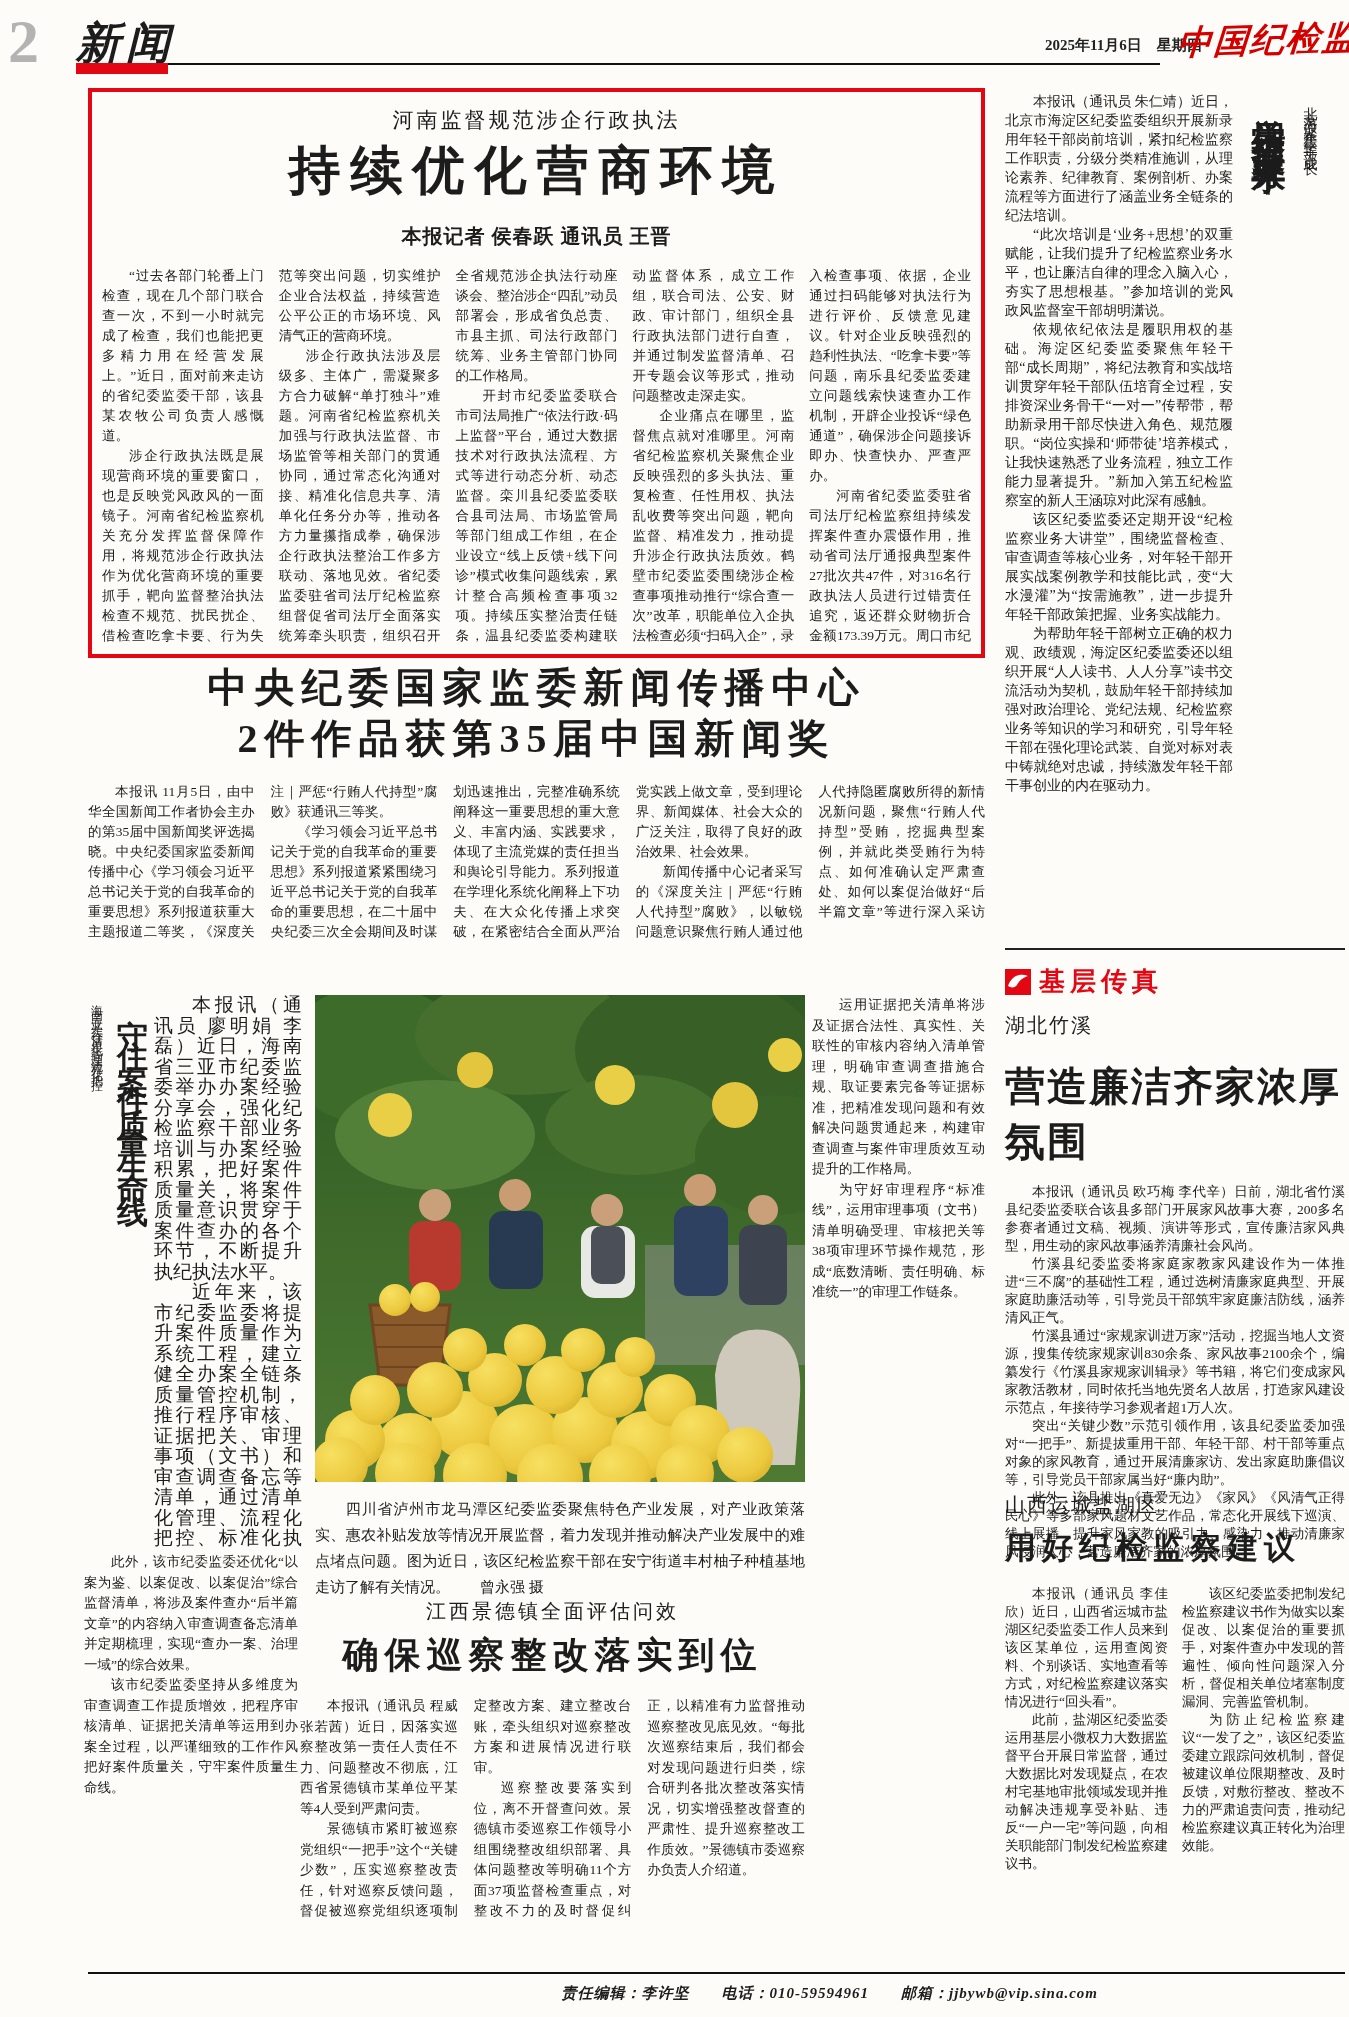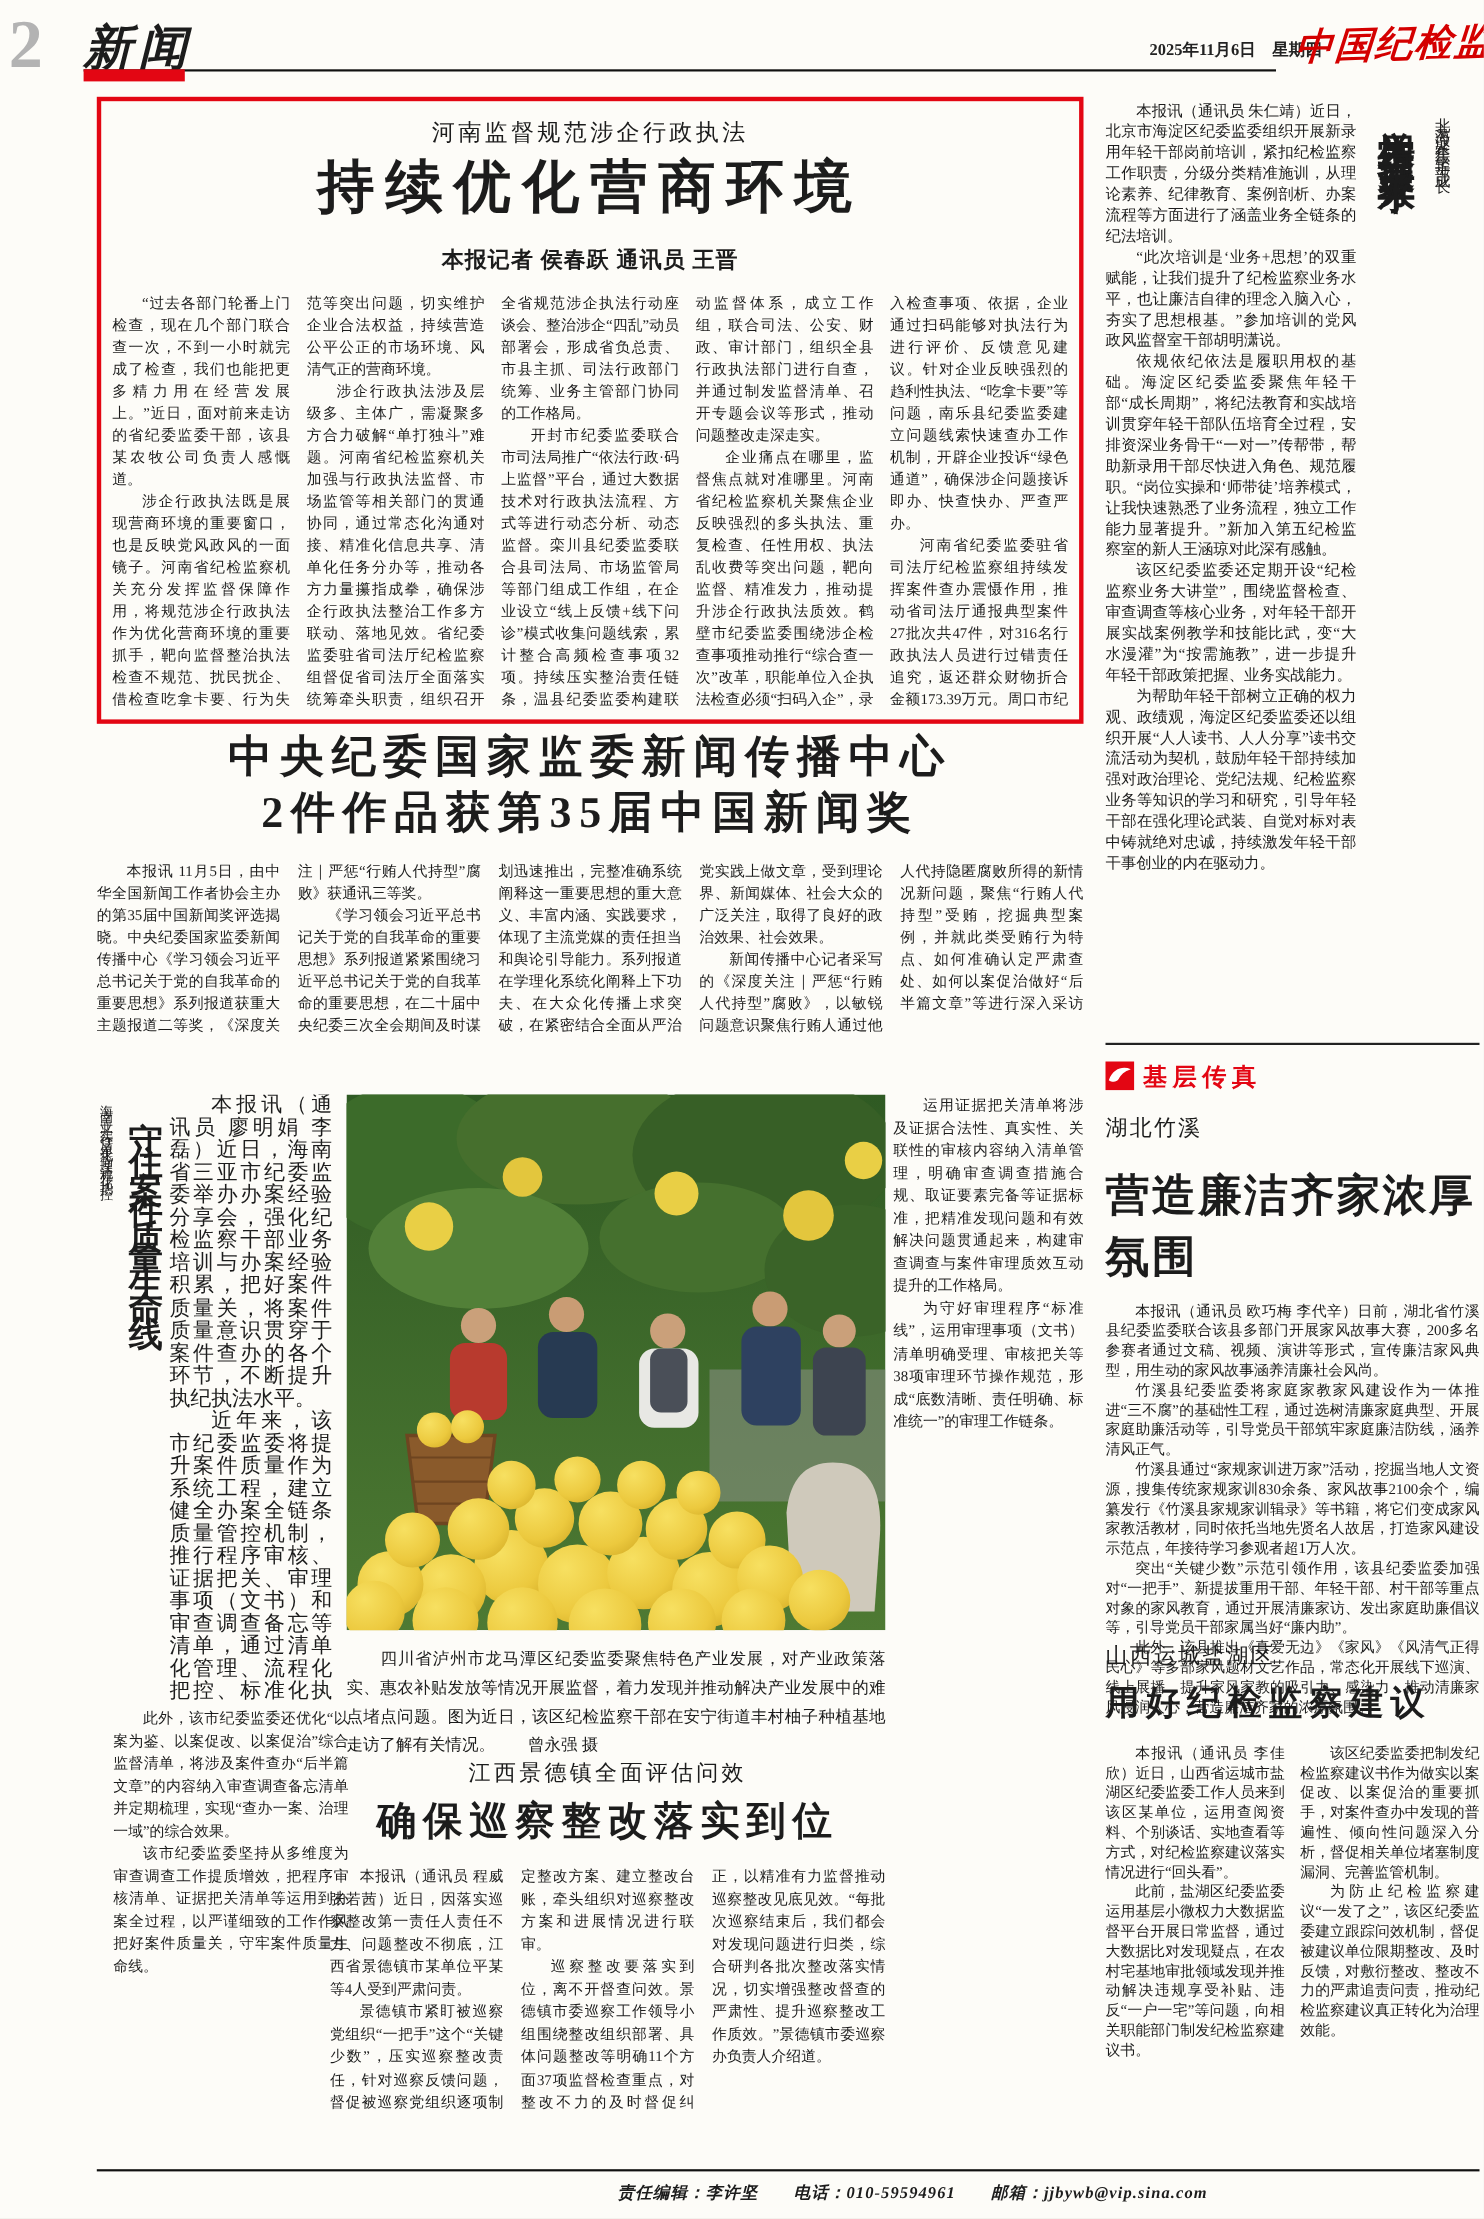--- a/index.html
+++ b/index.html
@@ -29,21 +29,21 @@
   .cols2{column-count:2;column-gap:14px;}
   
   .award-title{font-size:40px;font-weight:900;letter-spacing:7px;text-align:center;line-height:1.28;}
   
   .v-wrap{display:flex;flex-direction:row;}
   .v-big{writing-mode:vertical-rl;font-weight:900;}
   .v-kicker{writing-mode:vertical-rl;}
   
   .divider{height:2px;background:#222;}
   .label-icon{width:26px;height:26px;background:#e30613;display:inline-block;vertical-align:-5px;margin-right:8px;}
-  .label-text{font-size:22px;font-weight:bold;color:#e30613;letter-spacing:5px;}
+  .label-text{font-size:26px;font-weight:bold;color:#e30613;letter-spacing:5px;}
   .sub-kicker{font-size:20px;letter-spacing:2px;}
   .sub-title{font-weight:900;letter-spacing:2px;}
   .credit{margin-left:2em;white-space:nowrap;}
   .caption{font-size:15px;line-height:26px;text-align:justify;}
   .caption-ind{display:inline-block;width:2em;}
   .footer-text{font-size:15px;font-weight:bold;text-align:right;letter-spacing:1px;font-style:italic;}
 </style>
 </head>
 <body>
 
@@ -100,21 +100,21 @@
   </div>
   <div class="abs jus" style="left:154px;top:995px;width:148px;font-size:19px;line-height:20.5px;height:552px;overflow:hidden;">
       <p class="para">本报讯（通讯员 廖明娟 李磊）近日，海南省三亚市纪委监委举办办案经验分享会，强化纪检监察干部业务培训与办案经验积累，把好案件质量关，将案件质量意识贯穿于案件查办的各个环节，不断提升执纪执法水平。</p>
       <p class="para">近年来，该市纪委监委将提升案件质量作为系统工程，建立健全办案全链条质量管控机制，推行程序审核、证据把关、审理事项（文书）和审查调查备忘等清单，通过清单化管理、流程化把控、标准化执行，筑牢案件质量共同体，为纪检监察工作高质量发展提供坚实保障。</p>
       <p class="para">针对形式审核标准不够具体、效率偏低等问题，运用案件程序审核清单将程序合规性、手续完备性等34项内容细化为可对照、可操作的标准化指标，涵盖主体身份材料、审批手续、纪法文书等全要素，推动案件受理向“精细验收”转型。</p>
     </div>
   <div class="abs jus" style="left:812px;top:995px;width:173px;font-size:13.5px;line-height:20.5px;height:585px;overflow:hidden;">
       <p class="para">运用证据把关清单将涉及证据合法性、真实性、关联性的审核内容纳入清单管理，明确审查调查措施合规、取证要素完备等证据标准，把精准发现问题和有效解决问题贯通起来，构建审查调查与案件审理质效互动提升的工作格局。</p>
       <p class="para">为守好审理程序“标准线”，运用审理事项（文书）清单明确受理、审核把关等38项审理环节操作规范，形成“底数清晰、责任明确、标准统一”的审理工作链条。</p>
     </div>
-  <div class="abs jus" style="left:103px;top:1552px;width:214px;font-size:13.5px;line-height:20.5px;height:410px;overflow:hidden;">
+  <div class="abs jus" style="left:84px;top:1552px;width:214px;font-size:13.5px;line-height:20.5px;height:410px;overflow:hidden;">
       <p class="para">此外，该市纪委监委还优化“以案为鉴、以案促改、以案促治”综合监督清单，将涉及案件查办“后半篇文章”的内容纳入审查调查备忘清单并定期梳理，实现“查办一案、治理一域”的综合效果。</p>
       <p class="para">该市纪委监委坚持从多维度为审查调查工作提质增效，把程序审核清单、证据把关清单等运用到办案全过程，以严谨细致的工作作风把好案件质量关，守牢案件质量生命线。</p>
     </div>
 
   <div class="abs" style="left:315px;top:995px;width:490px;height:487px;">
     <svg width="490" height="487" viewBox="0 0 490 487">
       <defs>
         <radialGradient id="pom" cx="35%" cy="30%" r="80%">
           <stop offset="0%" stop-color="#f7e061"></stop>
             <stop offset="70%" stop-color="#ecc93e"></stop>

